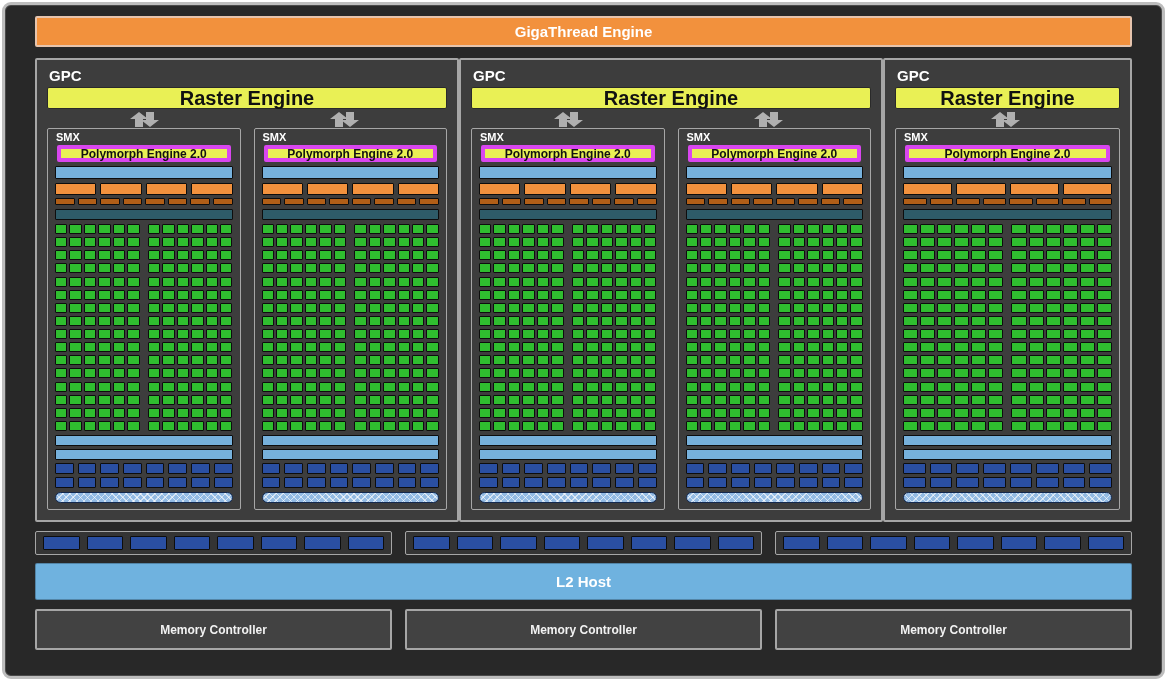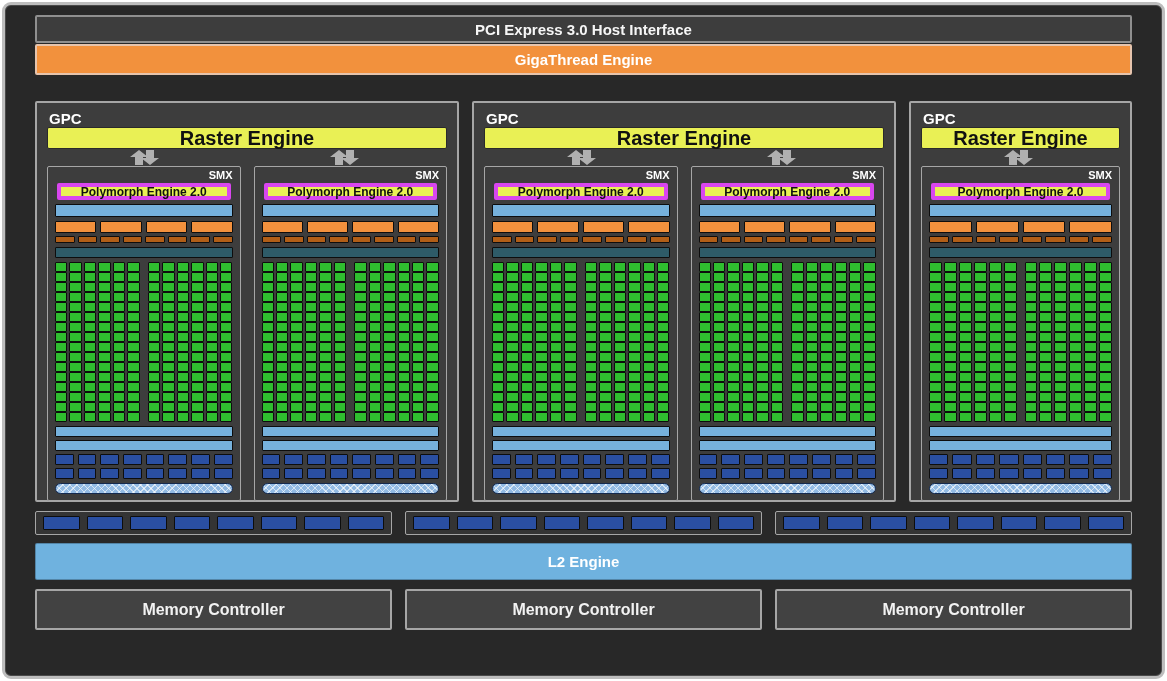--- a/index.html
+++ b/index.html
@@ -7,34 +7,34 @@
     font-family:"Liberation Sans", sans-serif; }
   .chip { position:absolute; left:2px; top:2px; width:1163px; height:677px;
     background:var(--chip-bg,#282828); border:3px solid #bdbdbd; border-radius:9px;
     padding:10px 30px 0 30px; box-shadow: inset 0 0 0 1px #4a4a4a; }
   .bar { display:flex; align-items:center; justify-content:center; border-radius:2px; }
   .bar span { white-space:nowrap; }
   .pci { height:28px; background:#3d3d3d; border:2px solid #8f8f8f;
     color:#f6f6f6; font-weight:bold; font-size:15px; }
   .gigathread { height:31px; margin-top:1px; background:var(--orange,#f2913d);
     border:2px solid #e6c4ad; color:#ffffff; font-weight:bold; font-size:15px; }
-  .gpc-row { height:401px; margin-top:26px; display:flex; gap:13px; }
+  .gpc-row { height:464px; margin-top:11px; display:flex; }
   .gpc { background:#3d3d3d; border:2px solid #a6a6a6; border-radius:2px;
     padding:5px 10px 10px 10px; display:flex; flex-direction:column; min-width:0; }
   .gpc.two { width:424px; }
   .gpc.one { flex:1; }
   .gpc-label { color:#ffffff; font-weight:bold; font-size:15px; height:22px;
     padding-top:2px; padding-left:2px; }
   .raster { height:22px; background:var(--yellow,#e9f055); border:1px solid #2a2a2a;
     color:#111111; font-weight:bold; font-size:20px; }
   .arrows-row { height:17px; display:flex; margin:1px 0 1px 0; }
   .arrow-slot { flex:1; display:flex; justify-content:center; align-items:flex-end; }
   .smx-row { flex:1; display:flex; gap:13px; }
   .smx { flex:1; background:#3d3d3d; border:1.5px solid #a6a6a6; border-radius:2px;
-    display:flex; flex-direction:column; padding:2px 7px 6px 7px; min-width:0;text-align:right; }
+    display:flex; flex-direction:column; padding:2px 7px 6px 7px; min-width:0; }
   .smx-label { color:#ffffff; font-weight:bold; font-size:11px; height:14px; padding-left:1px; }
   .poly { height:17px; margin:0 2px; background:var(--yellow,#e9f055);
     border:4px solid #d946ef; font-weight:bold; font-size:12px; color:#111111; }
   .hbar { height:13px; margin-top:4px; border:1px solid #0d0d0d; border-radius:1px; }
   .hbar.lightblue { background:var(--light-blue,#76b1dc); }
   .hbar.teal { height:11px; background:var(--teal,#2e5b68); }
   .hbar.thin { height:11px; margin-top:3px; }
   .seg-row { display:flex; gap:4px; margin-top:4px; }
   .seg-row .seg { flex:1; border:1px solid #0d0d0d; border-radius:1px; }
   .seg-row.orange { height:12px; }
@@ -55,29 +55,26 @@
       repeating-linear-gradient(-45deg, rgba(255,255,255,.6) 0 1px, transparent 1px 5px); }
   .rop-row { height:24px; margin-top:9px; display:flex; gap:13px; }
   .rop-group { flex:1; border:1.5px solid #a6a6a6; border-radius:2px; background:#343434;
     display:flex; gap:7px; padding:4px 7px; }
   .rop-seg { flex:1; background:var(--dark-blue,#2a4fa2); border:1px solid #0d0d0d; border-radius:1px; }
   .l2 { height:37px; margin-top:8px; background:var(--l2-blue,#6fb2df);
     border:1px solid rgba(0,0,0,.25); color:#ffffff; font-weight:bold; font-size:15px; }
   .mc-row { height:41px; margin-top:9px; display:flex; gap:13px; }
   .mc { flex:1; background:#424242; border:2px solid #a6a6a6; border-radius:2px;
     display:flex; align-items:center; justify-content:center;
-    color:#f2f2f2; font-weight:bold; font-size:16px; }
+    color:#f2f2f2; font-weight:bold; font-size:12px; }
 </style>
 </head>
 <body>
 
 <div class="chip">
-  <div class="bar pci">
-    <span>PCI Express 3.0 Host Interface</span>
-  </div>
   <div class="bar gigathread">
     <span>GigaThread Engine</span>
   </div>
   <div class="gpc-row" id="gpc-row">
       <div class="gpc two">
         <div class="gpc-label">GPC</div>
         <div class="bar raster">
           <span>Raster Engine</span>
         </div>
         <div class="arrows-row">
@@ -1607,21 +1604,21 @@
         <div class="rop-seg"></div>
         <div class="rop-seg"></div>
         <div class="rop-seg"></div>
         <div class="rop-seg"></div>
         <div class="rop-seg"></div>
         <div class="rop-seg"></div>
         <div class="rop-seg"></div>
       </div>
     </div>
   <div class="bar l2">
-    <span>L2 Engine</span>
+    <span>L2 Host</span>
   </div>
   <div class="mc-row" id="mc-row">
       <div class="mc">
         <span>Memory Controller</span>
       </div>
       <div class="mc">
         <span>Memory Controller</span>
       </div>
       <div class="mc">
         <span>Memory Controller</span>

